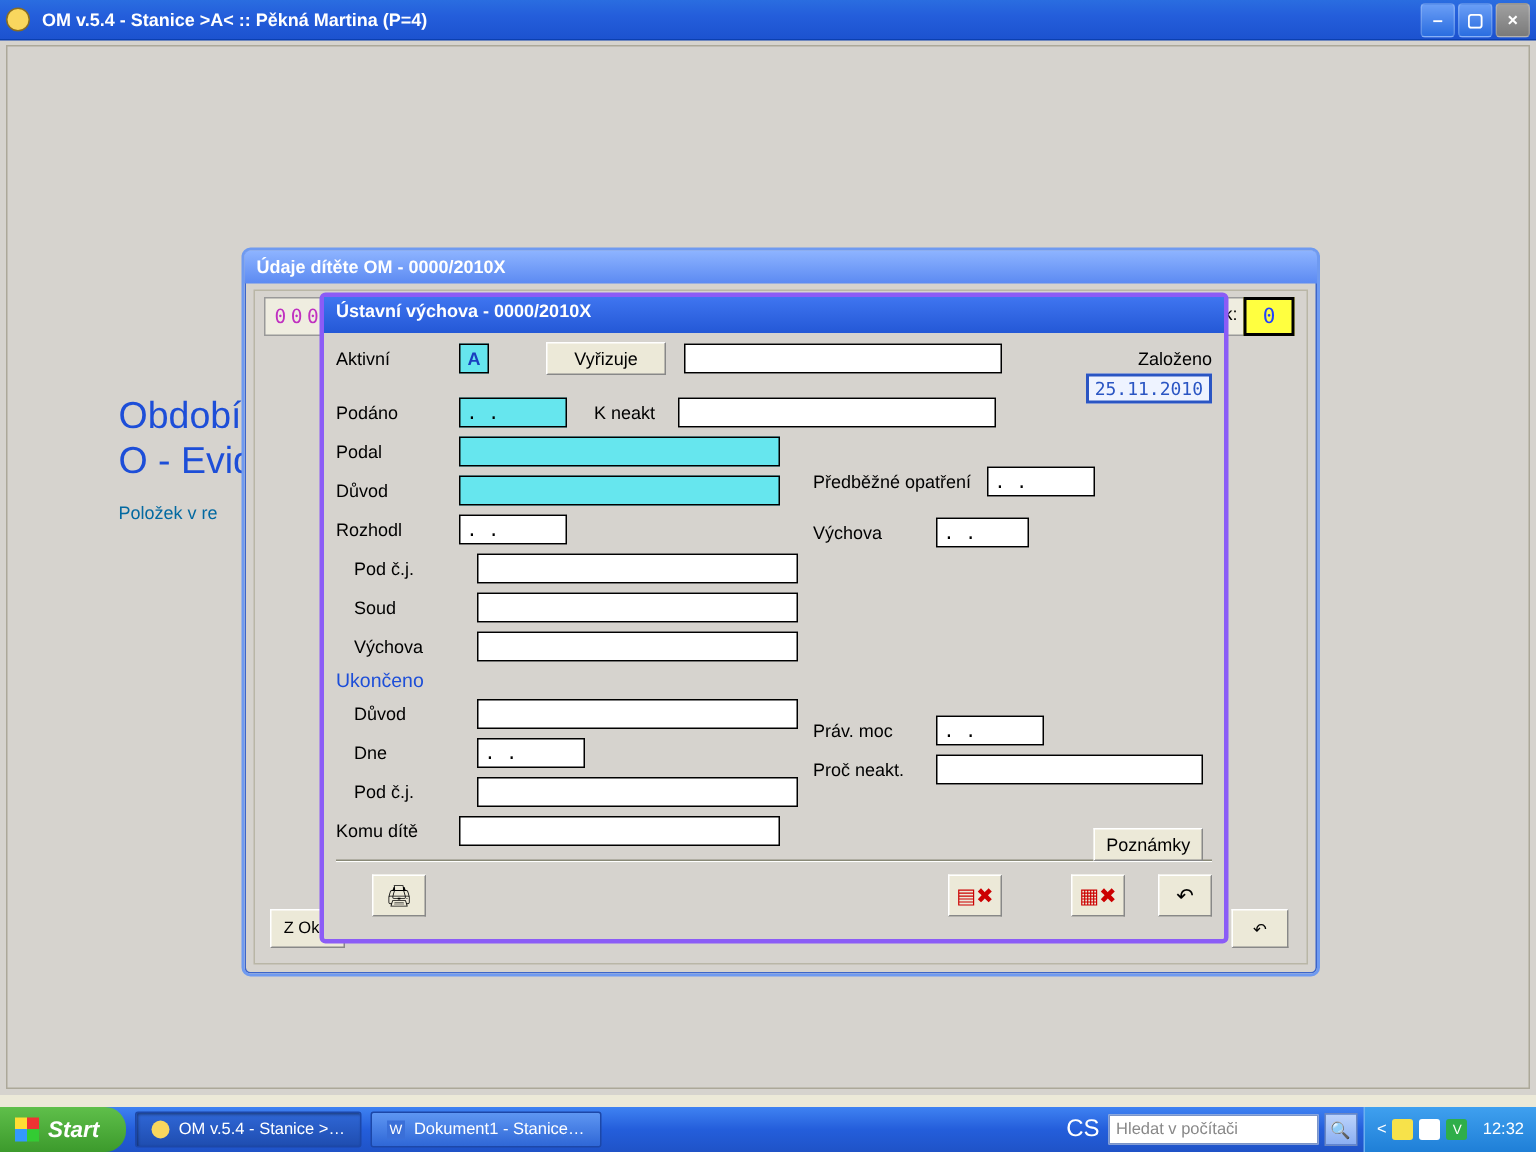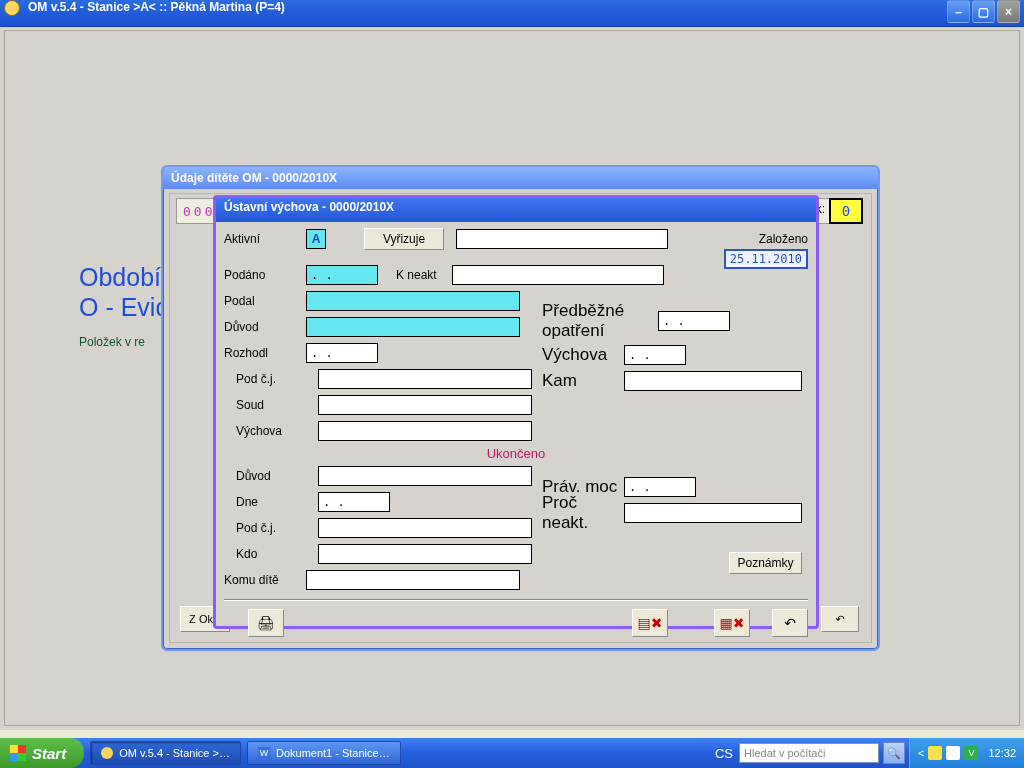--- a/index.html
+++ b/index.html
@@ -7,21 +7,21 @@
   font-family: Tahoma, Arial, sans-serif; font-size: 11px;
   background: #ece9d8;
 }
 
 .xp-window {
   position: absolute; left: 0; top: 0; width: 1024px; height: 730px;
   background: #d6d3ce;
 }
 .xp-titlebar {
   height: 26px; background: linear-gradient(#2a6de0,#245edb 40%,#1c52cf);
-  color: #fff; display: flex; padding: 0 4px;
+  color: #fff; display: flex; align-items: center; padding: 0 4px;
   font-weight: bold; font-size: 12px; border-bottom: 1px solid #0b3fb0;
 }
 .xp-titlebar .title { flex:1; padding-left:4px; }
 .xp-titlebar .icon { width:14px; height:14px; background:#f9d75e; border:1px solid #8a6d1f; border-radius:50%; margin-right:4px; position:relative; }
 .xp-btns { display:flex; gap:2px; }
 .xp-btn { width:21px; height:21px; border-radius:3px; background:linear-gradient(#6a9ef6,#2a6de0); border:1px solid #fff3; display:flex; align-items:center; justify-content:center; color:#fff; font-weight:bold; font-size:12px;}
 .xp-btn.close{ background:linear-gradient(#a0a0a0,#7a7a7a); }
 .xp-client { position:absolute; left:4px; right:4px; top:30px; bottom:4px; background:#d6d3ce; border:1px solid #aca899; }
 
 
@@ -39,21 +39,21 @@
 .mid-header{ position:absolute; left:6px; top:4px; height:24px; width:640px; border:1px solid #999; background:#efede0; display:flex; align-items:center; padding:0 6px;}
 .mid-header .rec{ color:#c030c0; letter-spacing:3px; font-family:Consolas,monospace; font-size:13px;}
 .vek-label{ position:absolute; right:46px; top:8px; font-size:12px;}
 .vek-box{ position:absolute; right:8px; top:4px; width:30px; height:22px; background:#ffff40; border:2px solid #000; text-align:center; line-height:22px; font-family:Consolas,monospace; font-size:14px; color:#2040ff;}
 .bottom-btn{ position:absolute; width:52px; height:24px; background:#ece9d8; border:1px solid #888; border-top-color:#fff; border-left-color:#fff; display:flex; align-items:center; justify-content:center; font-size:11px;}
 .bottom-btn.zoku{ left:10px; bottom:10px; width:48px;}
 .bottom-btn.undo{ right:12px; bottom:10px; width:36px;}
 
 
 .bg-label{ position:absolute; color:#1d4ed8; font-size:25px; }
-.bg-small{ position:absolute; color:#14532d; font-size:12px; }
+.bg-small{ position:absolute; color:#0369a1; font-size:12px; }
 
 
 .dialog{
   position:absolute; left:208px; top:164px; width:600px; height:428px;
   background:#d6d3ce; border:3px solid #8b5cf6; border-radius:4px;
 }
 .dlg-titlebar{
   height:20px; background:linear-gradient(#3f75f0,#2458d6);
   color:#fff; font-weight:bold; font-size:12px; padding:2px 8px;
 }
@@ -65,43 +65,43 @@
 .input{ height:18px; border:1px solid #000; background:#fff; }
 .input.cyan{ background:#66e6ee; }
 .btn{ height:22px; border:1px solid #888; border-top-color:#fff; border-left-color:#fff; background:#ece9d8; padding:0 14px; font-size:12px; display:inline-flex; align-items:center; justify-content:center;}
 .datebox{ height:18px; border:1px solid #000; background:#fff; padding:0 4px; font-family:Consolas,monospace; font-size:12px; display:inline-flex; align-items:center;}
 .zalozeno-date{ border:2px solid #2a55c3; color:#2a55c3; background:#eef3ff; padding:1px 4px; font-family:Consolas,monospace; font-size:12px;}
 .hr{ height:1px; background:#8a8a78; border-bottom:1px solid #fff; margin:4px 0 6px 0;}
 .tool-row{ display:flex; align-items:center; gap:0; height:32px; }
 .tool-btn{ width:34px; height:26px; border:1px solid #888; border-top-color:#fff; border-left-color:#fff; background:#ece9d8; display:flex; align-items:center; justify-content:center; font-size:14px;}
 .abox{ width:18px; height:18px; background:#66e6ee; border:1px solid #000; text-align:center; line-height:18px; font-weight:bold; color:#1a3fbf; font-size:12px;}
 
-.section-title{ font-size:13px; color:#be185d; margin-top:2px; margin-bottom:2px;text-align:center; }
+.section-title{ font-size:13px; color:#1d4ed8; margin-top:2px; margin-bottom:2px; }
 
 .right-col{ position:absolute; left:318px; top:82px; }
 .right-row{ display:flex; align-items:center; height:26px; }
-.rlbl{ width:116px; font-size:17px; }
+.rlbl{ width:116px; font-size:12px; }
 .right-col2{ position:absolute; left:318px; top:248px; }
 
 
 .taskbar{
   position:absolute; left:0; bottom:0; width:1024px; height:30px;
   background:linear-gradient(#3f82f2,#245edb 50%,#1f53c7);
   display:flex; align-items:center; color:#fff; font-size:11px;
 }
 .start{
   height:30px; padding:0 18px 0 10px; background:linear-gradient(#5fbf4a,#3c9a2c);
   border-radius:0 14px 14px 0; display:flex; align-items:center; gap:6px;
   font-style:italic; font-weight:bold; font-size:15px; color:#fff;
 }
 .start .flag{ width:16px;height:16px;background:conic-gradient(#e33 0 25%,#3c3 0 50%,#39f 0 75%,#fd3 0);}
 .taskbtn{ height:22px; margin-left:6px; padding:0 10px; display:flex; align-items:center; gap:6px;
   background:linear-gradient(#5e96f2,#2f67d6); border:1px solid #1c47a8; border-radius:2px; color:#fff;}
 .taskbtn.active{ background:linear-gradient(#2f67d6,#1f4db0); box-shadow:inset 1px 1px 2px #0006;text-align:center;}
-.lang{ margin-left:auto; padding:0 6px; color:#fff; font-size:13px;text-align:center;}
+.lang{ margin-left:auto; padding:0 6px; color:#fff; font-size:16px;text-align:center;}
 .search{ width:130px; height:18px; background:#fff; border:1px solid #7a94c7; color:#888; padding:0 4px; display:flex; align-items:center;}
 .sbtn{ width:20px;height:20px;background:linear-gradient(#bcd3fb,#8aaef2);border:1px solid #6a87c3;margin:0 4px;display:flex;align-items:center;justify-content:center;color:#234;}
 .tray{ height:30px; background:linear-gradient(#3fa0ef,#1f7fd7); padding:0 8px; display:flex; align-items:center; gap:4px; border-left:1px solid #6ab0f0;}
 .clock{ color:#fff; font-size:11px; padding-left:6px;}
 .tray-ic{ width:14px;height:14px; border-radius:2px;}
 </style>
 </head>
 <body>
 
 <div class="xp-window">
@@ -197,41 +197,33 @@
         </div>
         <div class="row">
           <span class="lbl indent">Dne</span>
           <div class="datebox" style="width:62px;">.   .</div>
         </div>
         <div class="row">
           <span class="lbl indent">Pod č.j.</span>
           <div class="input" style="width:212px"></div>
         </div>
         <div class="row">
-          <span class="lbl indent">Kdo</span>
-          <div class="input" style="width:212px"></div>
-        </div>
-        <div class="row">
           <span class="lbl">Komu dítě</span>
           <div class="input" style="width:212px"></div>
         </div>
 
         <div class="right-col">
           <div class="right-row">
             <span class="rlbl">Předběžné opatření</span>
             <div class="datebox" style="width:62px;">.   .</div>
           </div>
           <div style="height:8px"></div>
           <div class="right-row">
             <span class="rlbl" style="width:82px">Výchova</span>
             <div class="datebox" style="width:52px;">.   .</div>
-          </div>
-          <div class="right-row">
-            <span class="rlbl" style="width:82px">Kam</span>
-            <div class="input" style="width:176px"></div>
           </div>
         </div>
 
         <div class="right-col2">
           <div class="right-row">
             <span class="rlbl" style="width:82px">Práv. moc</span>
             <div class="datebox" style="width:62px;">.   .</div>
           </div>
           <div class="right-row">
             <span class="rlbl" style="width:82px">Proč neakt.</span>

